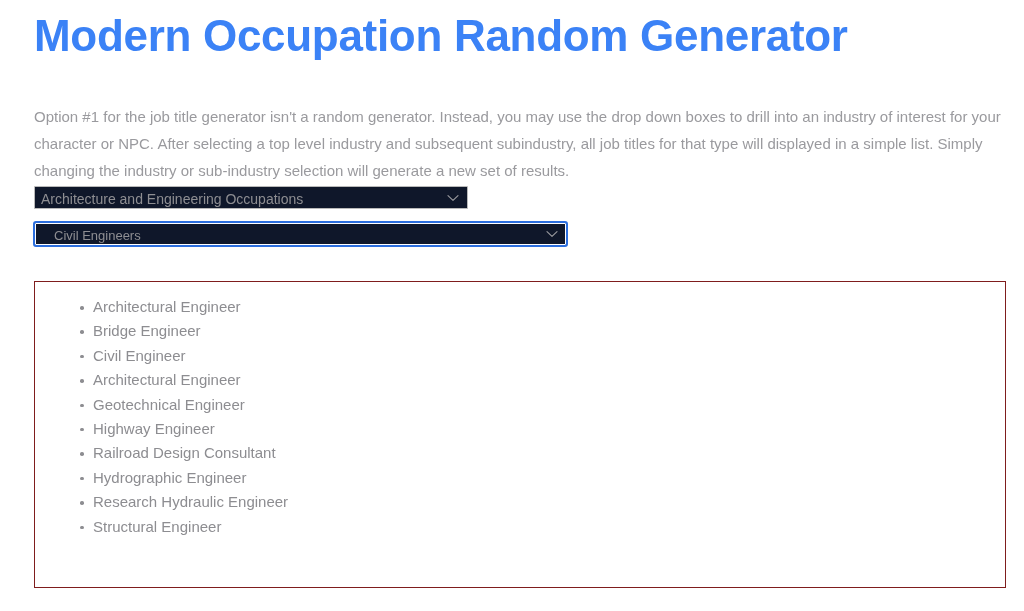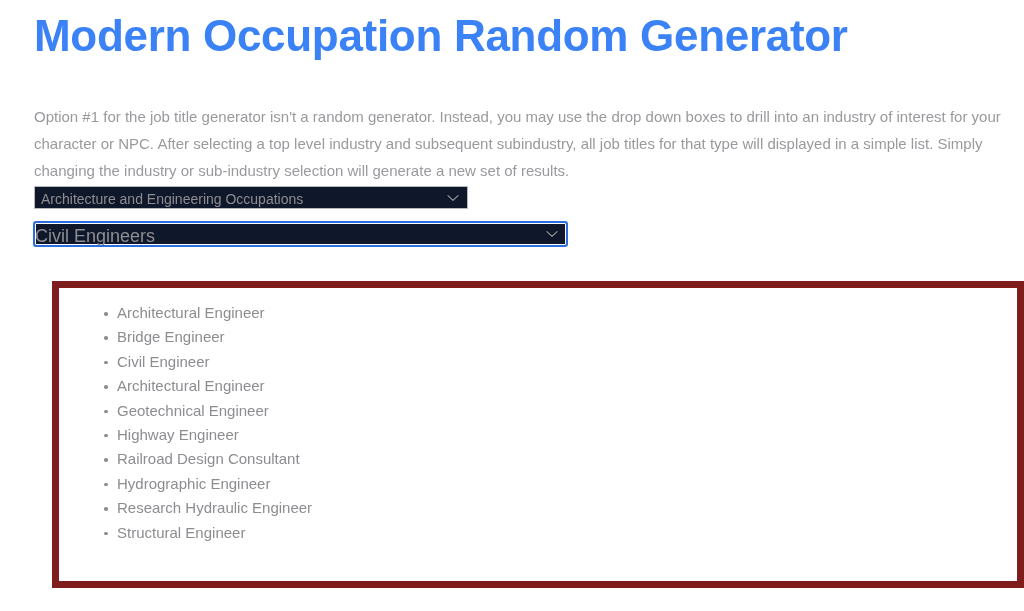--- a/index.html
+++ b/index.html
@@ -82,44 +82,44 @@
     flex: 1 1 auto;
     padding-left: 6px;
     font-size: 14px;
     line-height: 18px;
     color: #8e8e92;
     white-space: nowrap;
     overflow: hidden;
     text-overflow: ellipsis;
   }
   .select-subindustry .select-value {
-    font-size: 18px;
-    padding-left: 0;
+    font-size: 13px;
+    padding-left: 19px;
   }
 
   .chevron-icon {
     flex: 0 0 auto;
     width: 20px;
     height: 100%;
     display: flex;
     align-items: center;
     justify-content: center;
     margin-right: 4px;
   }
   .chevron-icon svg { display: block; }
 
   
   .results-box {
     position: absolute;
-    left: 52px;
+    left: 34px;
     top: 281px;
     width: 972px;
     height: 307px;
     box-sizing: border-box;
-    border: 7px solid #7f1d1d;
+    border: 1px solid #7f1d1d;
     background: #ffffff;
   }
 
   .results-list {
     margin: 0;
     padding: 13px 0 0 0;
     list-style: none;
   }
 
   .results-list li {

